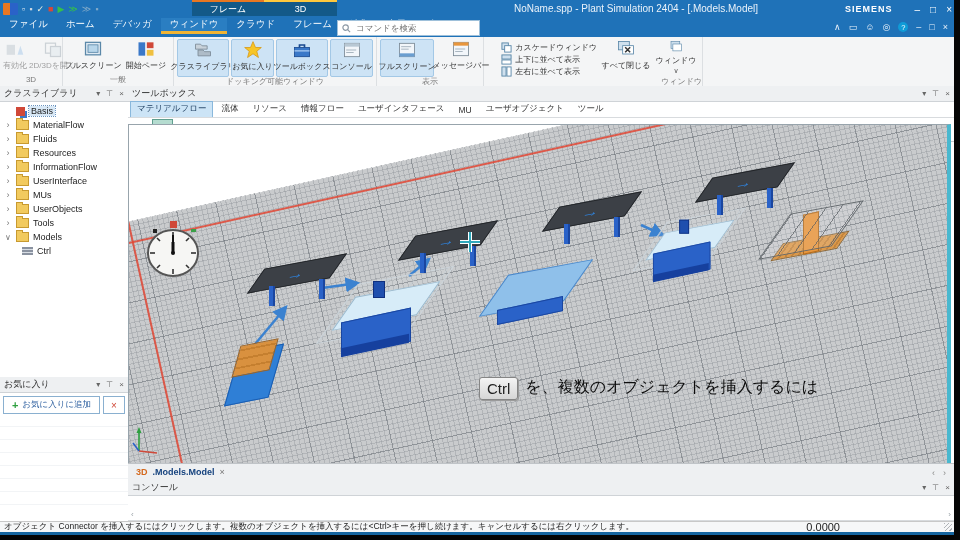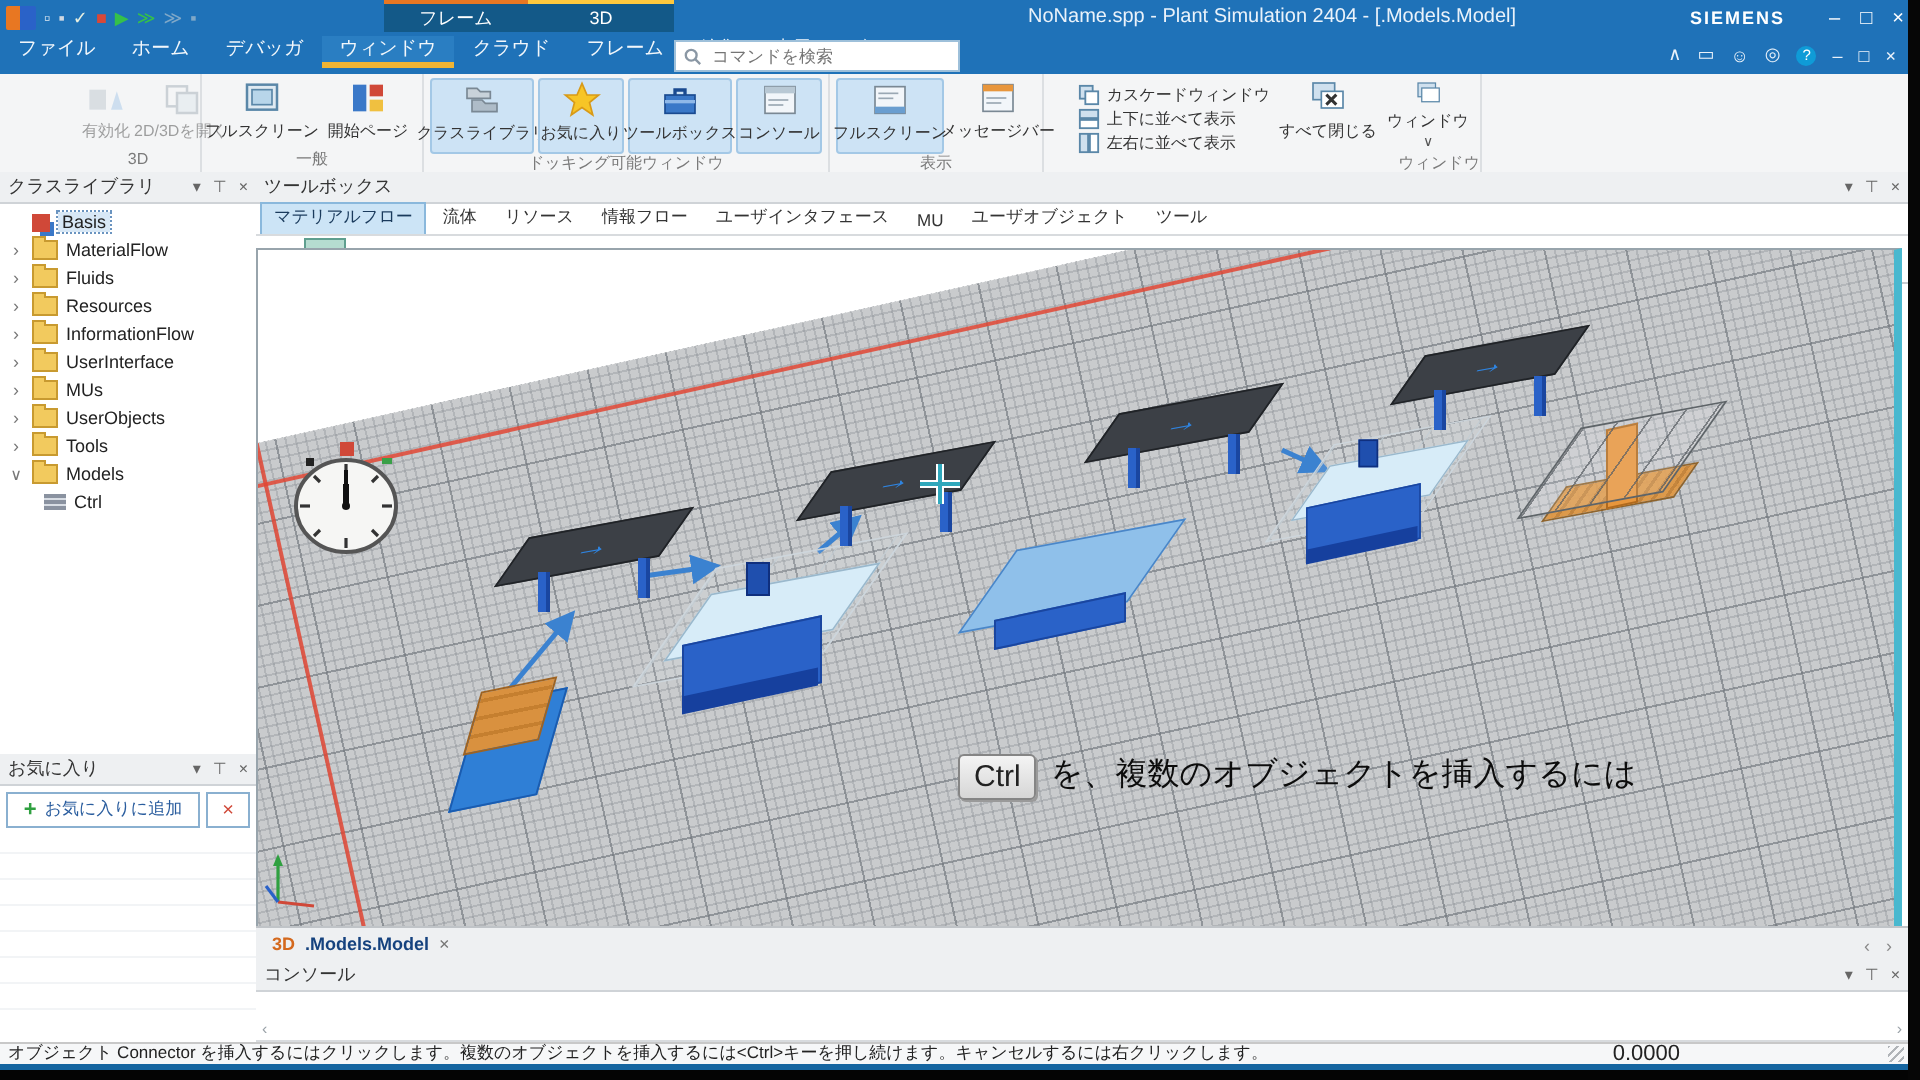--- a/index.html
+++ b/index.html
@@ -194,21 +194,21 @@
     <span>▭</span>
     <span>☺</span>
     <span>◎</span>
     <span class="helpdot">?</span>
     <span>–</span>
     <span>□</span>
     <span>×</span>
   </div>
 
   <div class="ribbon">
-    <div class="rgroup" style="width:62px;padding-left:38px;">
+    <div class="rgroup" style="width:62px;">
       <div class="rbtns">
         <div class="rbtn dis">
           <svg width="20" height="20" viewBox="0 0 24 24">
             <rect x="2" y="7" width="10" height="12" fill="#b9c4cc"></rect>
               <polygon points="15,19 22,19 18.5,8" fill="#9fc4e8"></polygon>
           </svg>
             <span class="lbl">有効化</span>
         </div>
         <div class="rbtn dis">
           <svg width="20" height="20" viewBox="0 0 24 24">

